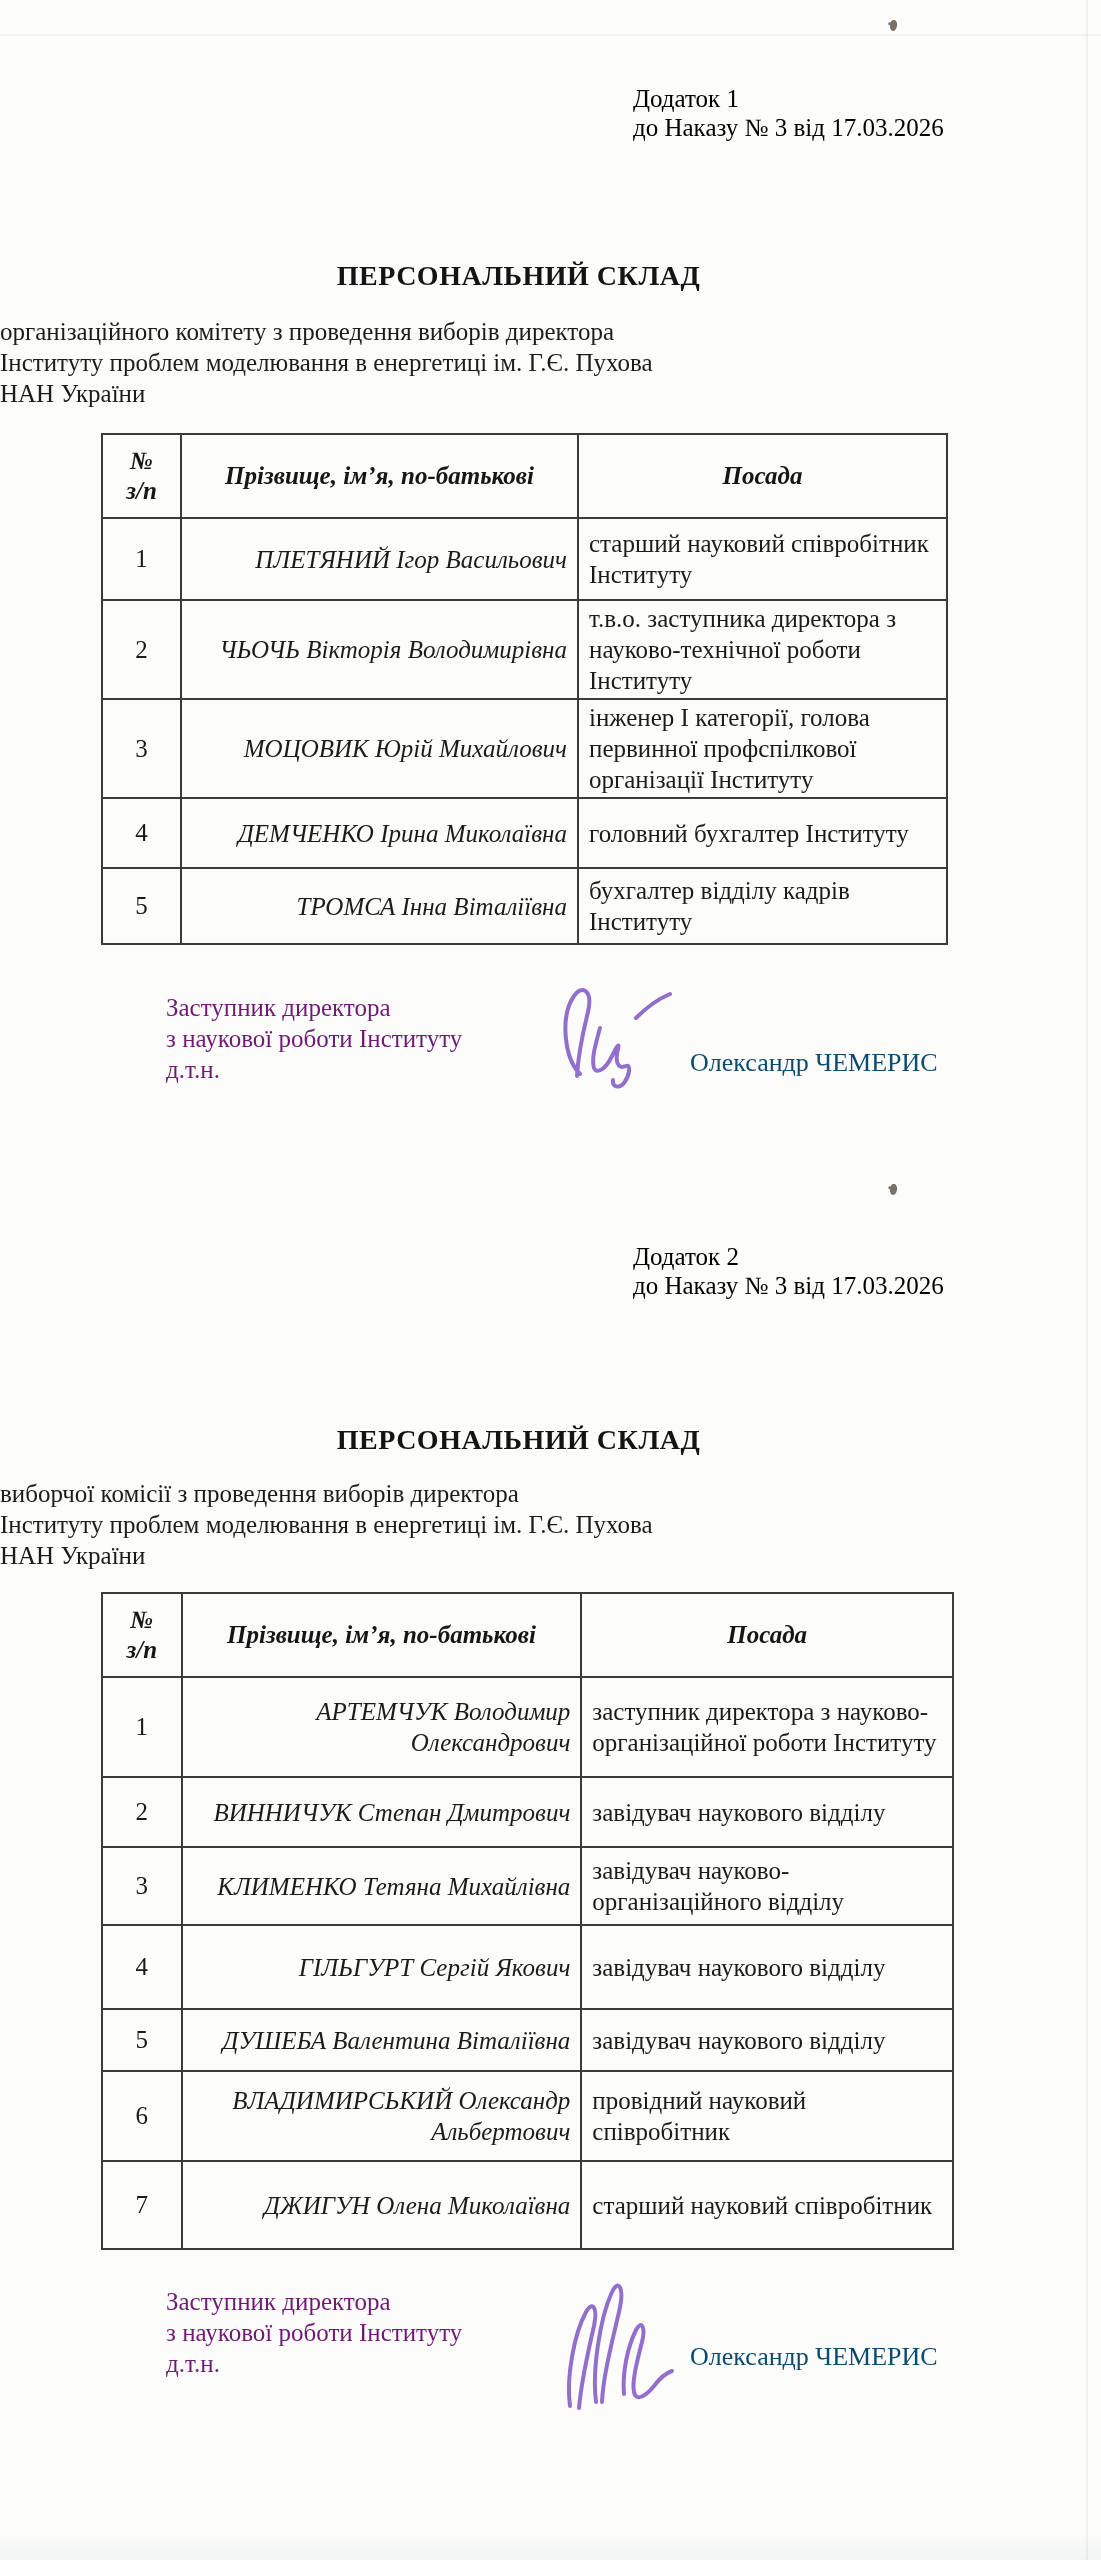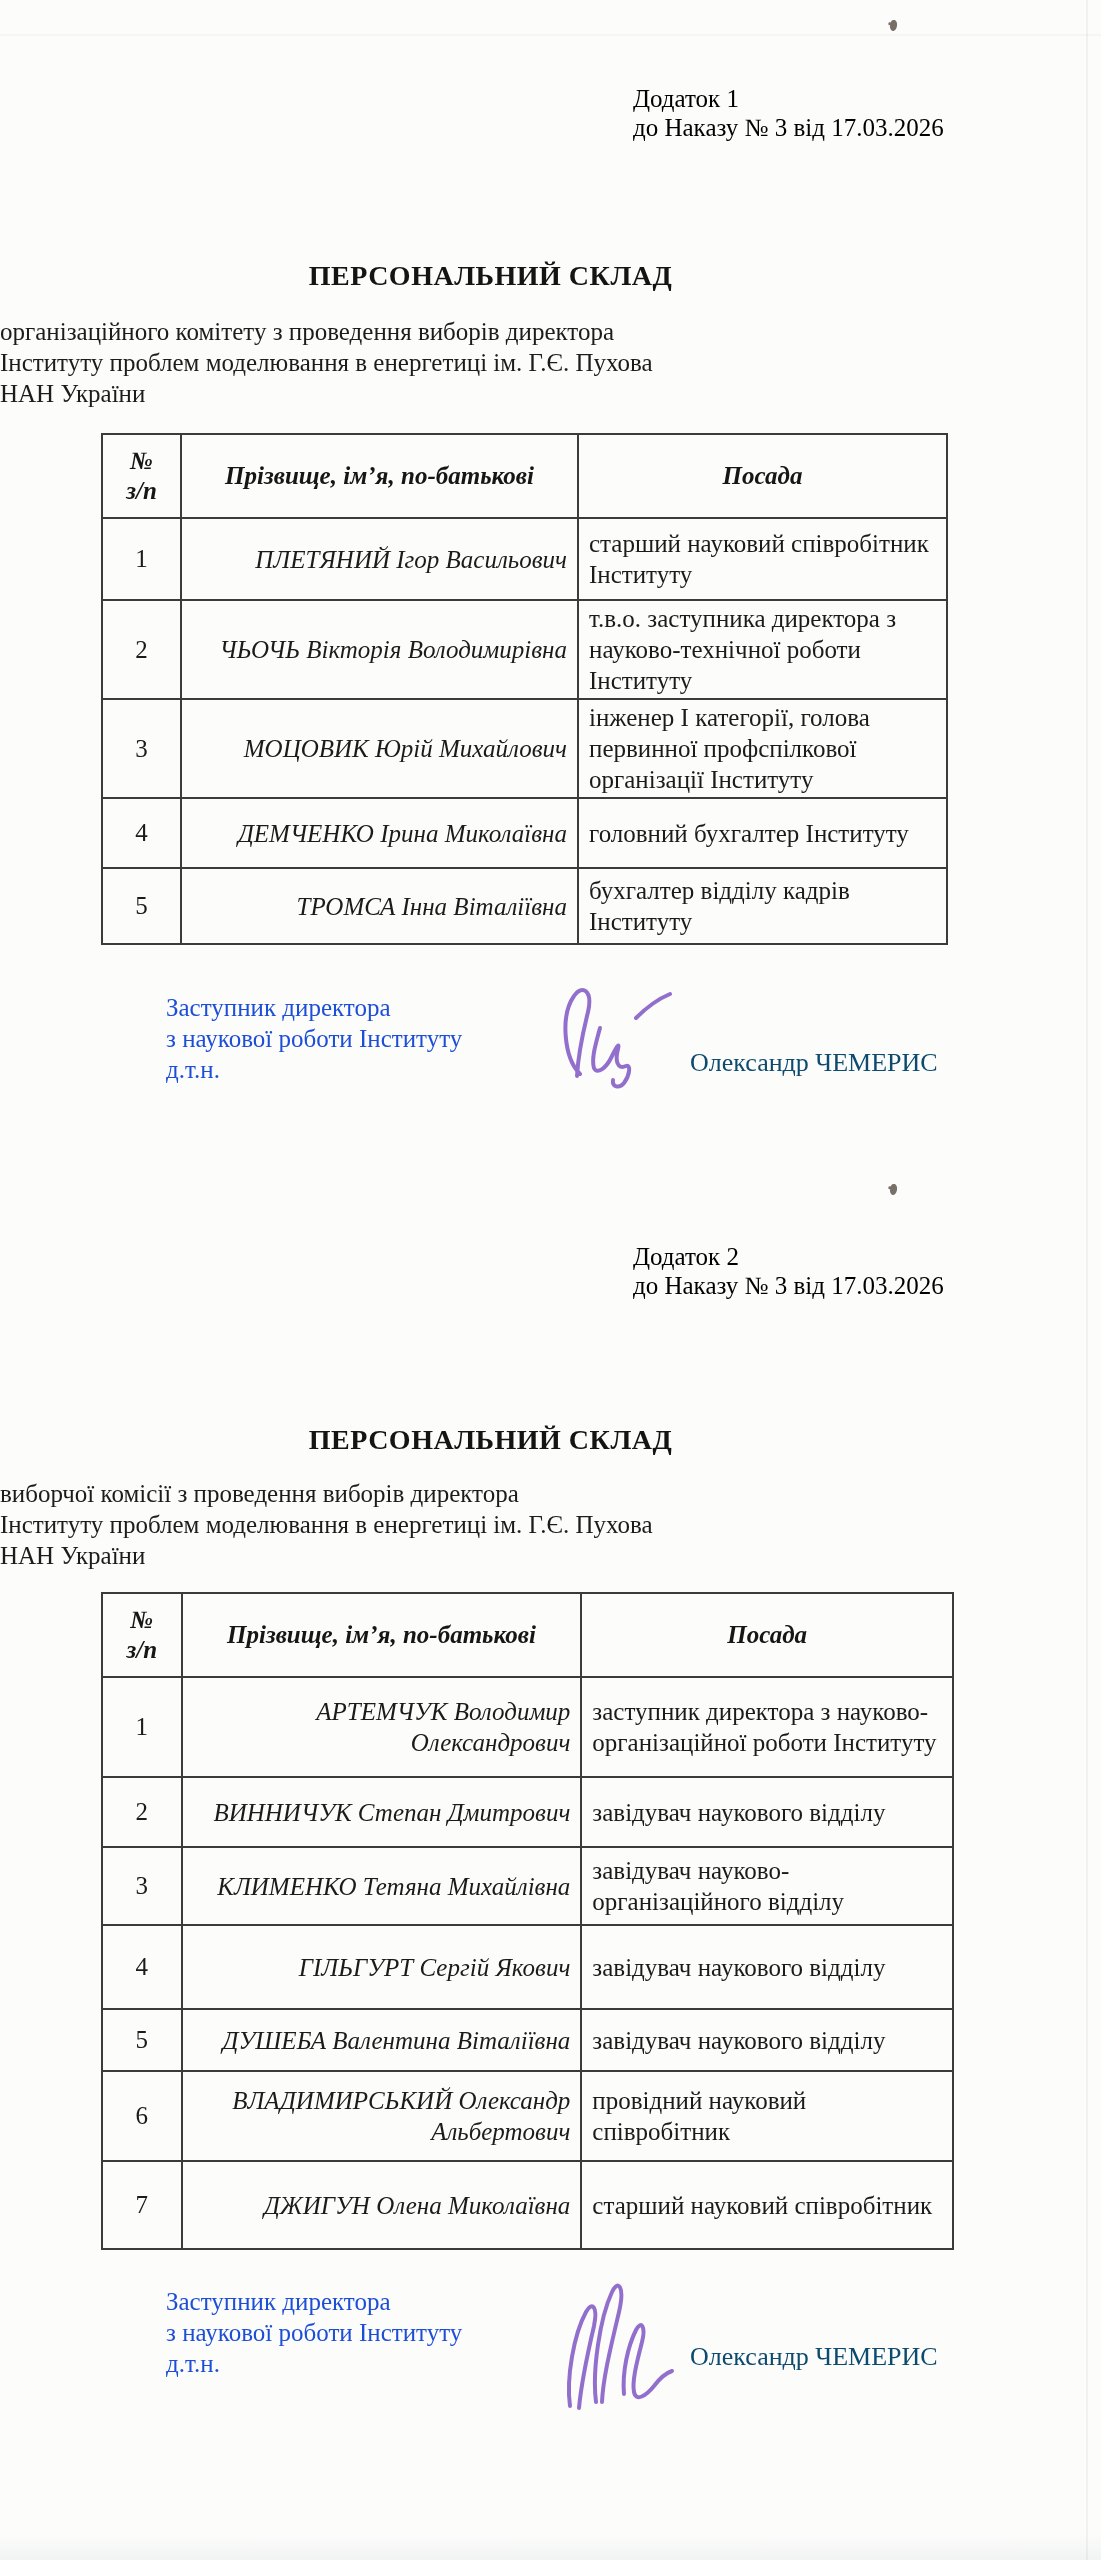--- a/index.html
+++ b/index.html
@@ -18,21 +18,21 @@
   .top-shade{position:absolute;left:0;top:34px;width:1101px;height:2px;background:rgba(120,125,135,.05);}
   .speck{position:absolute;width:7px;height:11px;background:#4d4036;border-radius:45% 55% 50% 60%;
     transform:rotate(12deg);opacity:.75;}
   .speck:after{content:"";position:absolute;left:-2px;top:3px;width:3px;height:3px;background:#4d4036;border-radius:50%;}
 
   
   .annex{position:absolute;left:633px;font-size:25px;line-height:29px;white-space:nowrap;color:#000000;}
 
   
   .doc-title{position:absolute;left:0;width:981px;text-align:center;
-    font-weight:bold;font-size:28px;letter-spacing:.5px;color:#141414;}
+    font-weight:bold;font-size:28px;letter-spacing:.5px;color:#141414;padding-left:28px;}
   .doc-subtitle{position:absolute;left:0;width:1101px;
     font-size:25px;line-height:31px;color:#1c1c1c;}
 
   
   table.members{position:absolute;border-collapse:collapse;table-layout:fixed;
     background:transparent;font-size:25px;color:#1b1b1b;}
   table.members td,table.members th{
     border:2px solid #3b3b3b;vertical-align:middle;padding:2px 10px;
     font-weight:normal;}
   table.members thead th{font-weight:bold;font-style:italic;text-align:center;color:#161616;}
@@ -55,21 +55,21 @@
   #table-2 tbody tr:nth-child(3){height:78px;}
   #table-2 tbody tr:nth-child(4){height:84px;}
   #table-2 tbody tr:nth-child(5){height:62px;}
   #table-2 tbody tr:nth-child(6){height:90px;}
   #table-2 tbody tr:nth-child(7){height:88px;}
   col.c-num{width:79px;}
   col.c-name{width:397px;}
   col.c-pos{width:369px;}
 
   
-  .sig-role{position:absolute;left:166px;font-size:25px;line-height:31px;color:#1d4ed8;}
+  .sig-role{position:absolute;left:166px;font-size:25px;line-height:31px;color:#701a75;}
   .sig-name{position:absolute;left:690px;font-size:26px;white-space:nowrap;color:#0c4a6e;}
   .sig-stroke{position:absolute;}
   .sig-stroke path{fill:none;stroke:var(--ink,#8a63c9);stroke-width:4;
     stroke-linecap:round;stroke-linejoin:round;opacity:.92;}
 </style>
 </head>
 <body style="background: rgb(252, 252, 251);">
 
 <div class="scan-surface">
 

